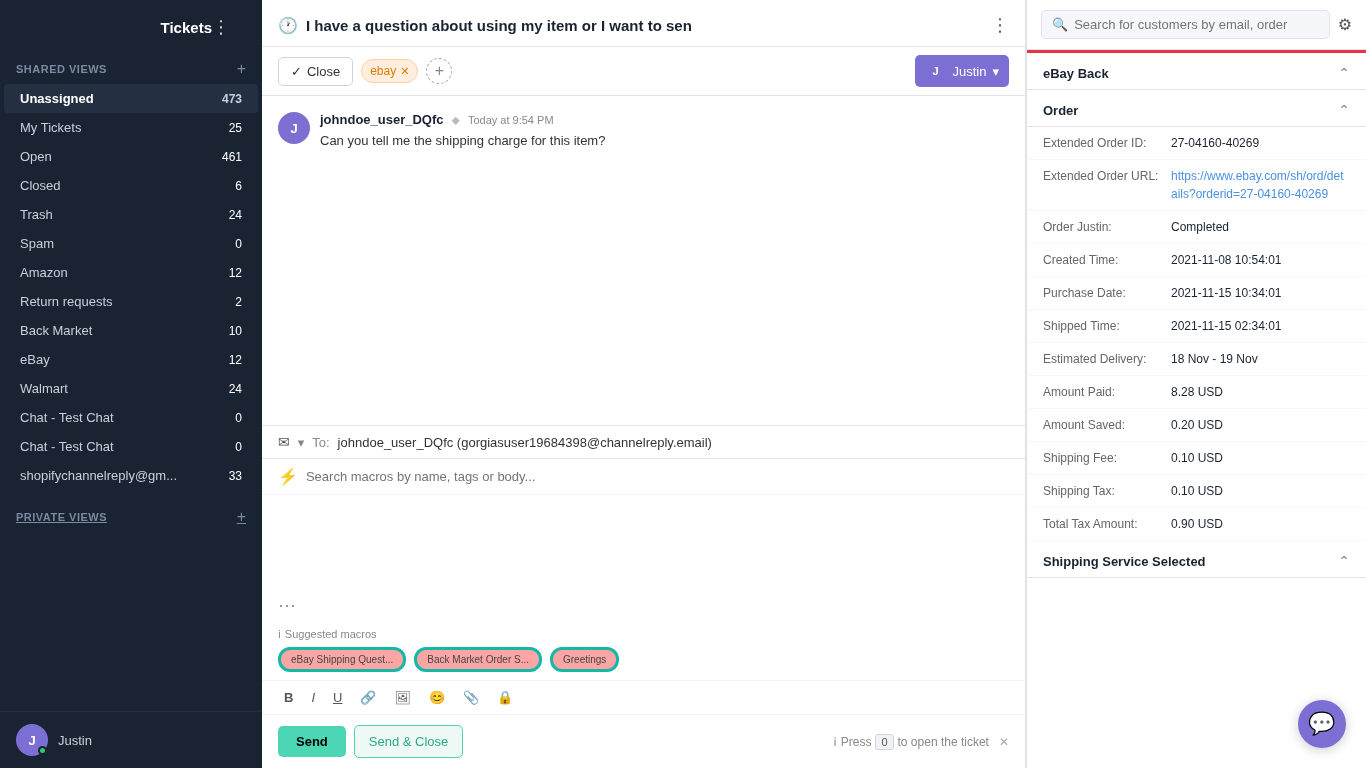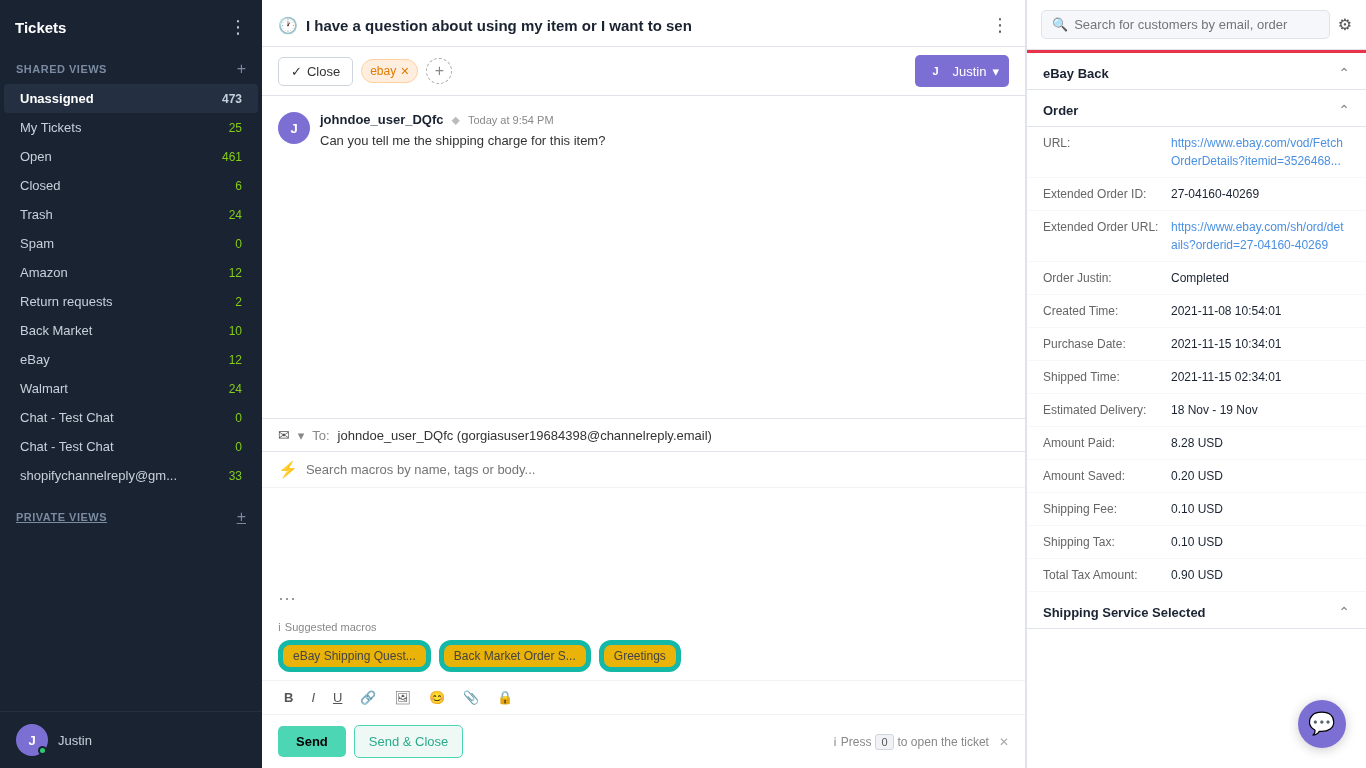--- a/index.html
+++ b/index.html
@@ -12,22 +12,22 @@
       color: #c8d0dc;
       display: flex;
       flex-direction: column;
       flex-shrink: 0;
       height: 100%;
       overflow-y: auto;
     }
     #sidebar-header {
       display: flex;
       align-items: center;
-      justify-content: space-between;
-      padding: 16px 15px 12px;
+      justify-content: flex-end;
+      padding: 16px 32px 12px;
       color: #fff;
       font-weight: 600;
       font-size: 15px;
     }
     .sidebar-section-header {
       display: flex;
       align-items: center;
       justify-content: space-between;
       padding: 10px 16px 6px;
       font-size: 11px;
@@ -40,21 +40,21 @@
       display: flex;
       align-items: center;
       justify-content: space-between;
       padding: 7px 16px;
       cursor: pointer;
       border-radius: 4px;
       margin: 0 4px;
     }
     .sidebar-item.active { background: #243042; color: #fff; font-weight: 600; }
     .sidebar-item-label { flex: 1; }
-    .sidebar-item-count { font-size: 12px; color: #84cc16; }
+    .sidebar-item-count { font-size: 12px; color: #ffffff; }
     .sidebar-item.active .sidebar-item-count { color: #c8d0dc; }
     .sidebar-bottom {
       margin-top: auto;
       padding: 12px 16px;
       display: flex;
       align-items: center;
       gap: 10px;
       border-top: 1px solid #243042;
     }
     .avatar {
@@ -184,22 +184,22 @@
       color: #333;
       outline: none;
       cursor: text;
     }
     .editor-dots { color: #888; font-size: 18px; padding: 0 16px 4px; }
     .macros-section { padding: 6px 16px 8px; }
     .macros-label { font-size: 11px; color: #888; display: flex; align-items: center; gap: 4px; margin-bottom: 6px; }
     .macro-chips { display: flex; gap: 8px; flex-wrap: wrap; }
     .macro-chip {
       padding: 4px 10px; border-radius: 12px;
-      border: 5px solid #14b8a6; background: #eab308;
-      font-size: 12px; color: #444; cursor: pointer;
+      border: 3px solid #14b8a6; background: #fca5a5;
+      font-size: 10px; color: #444; cursor: pointer;
     }
     .editor-toolbar {
       display: flex; align-items: center; gap: 6px;
       padding: 6px 16px;
       border-top: 1px solid #f0f2f5;
       border-bottom: 1px solid #f0f2f5;
     }
     .toolbar-btn {
       padding: 3px 6px; border: none; background: transparent;
       cursor: pointer; font-size: 13px; color: #555; border-radius: 3px;
@@ -481,24 +481,20 @@
     <button class="collapse-btn">⌃</button>
   </div>
 
   <div class="panel-section-header">
     <span>Order</span>
     <button class="collapse-btn">⌃</button>
   </div>
 
   <div class="order-section">
     <div class="order-row">
-      <span class="order-key">URL:</span>
-      <span class="order-val"><a href="#">https://www.ebay.com/vod/FetchOrderDetails?itemid=3526468...</a></span>
-    </div>
-    <div class="order-row">
       <span class="order-key">Extended Order ID:</span>
       <span class="order-val">27-04160-40269</span>
     </div>
     <div class="order-row">
       <span class="order-key">Extended Order URL:</span>
       <span class="order-val"><a href="#">https://www.ebay.com/sh/ord/details?orderid=27-04160-40269</a></span>
     </div>
     <div class="order-row">
       <span class="order-key">Order Justin:</span>
       <span class="order-val">Completed</span>

